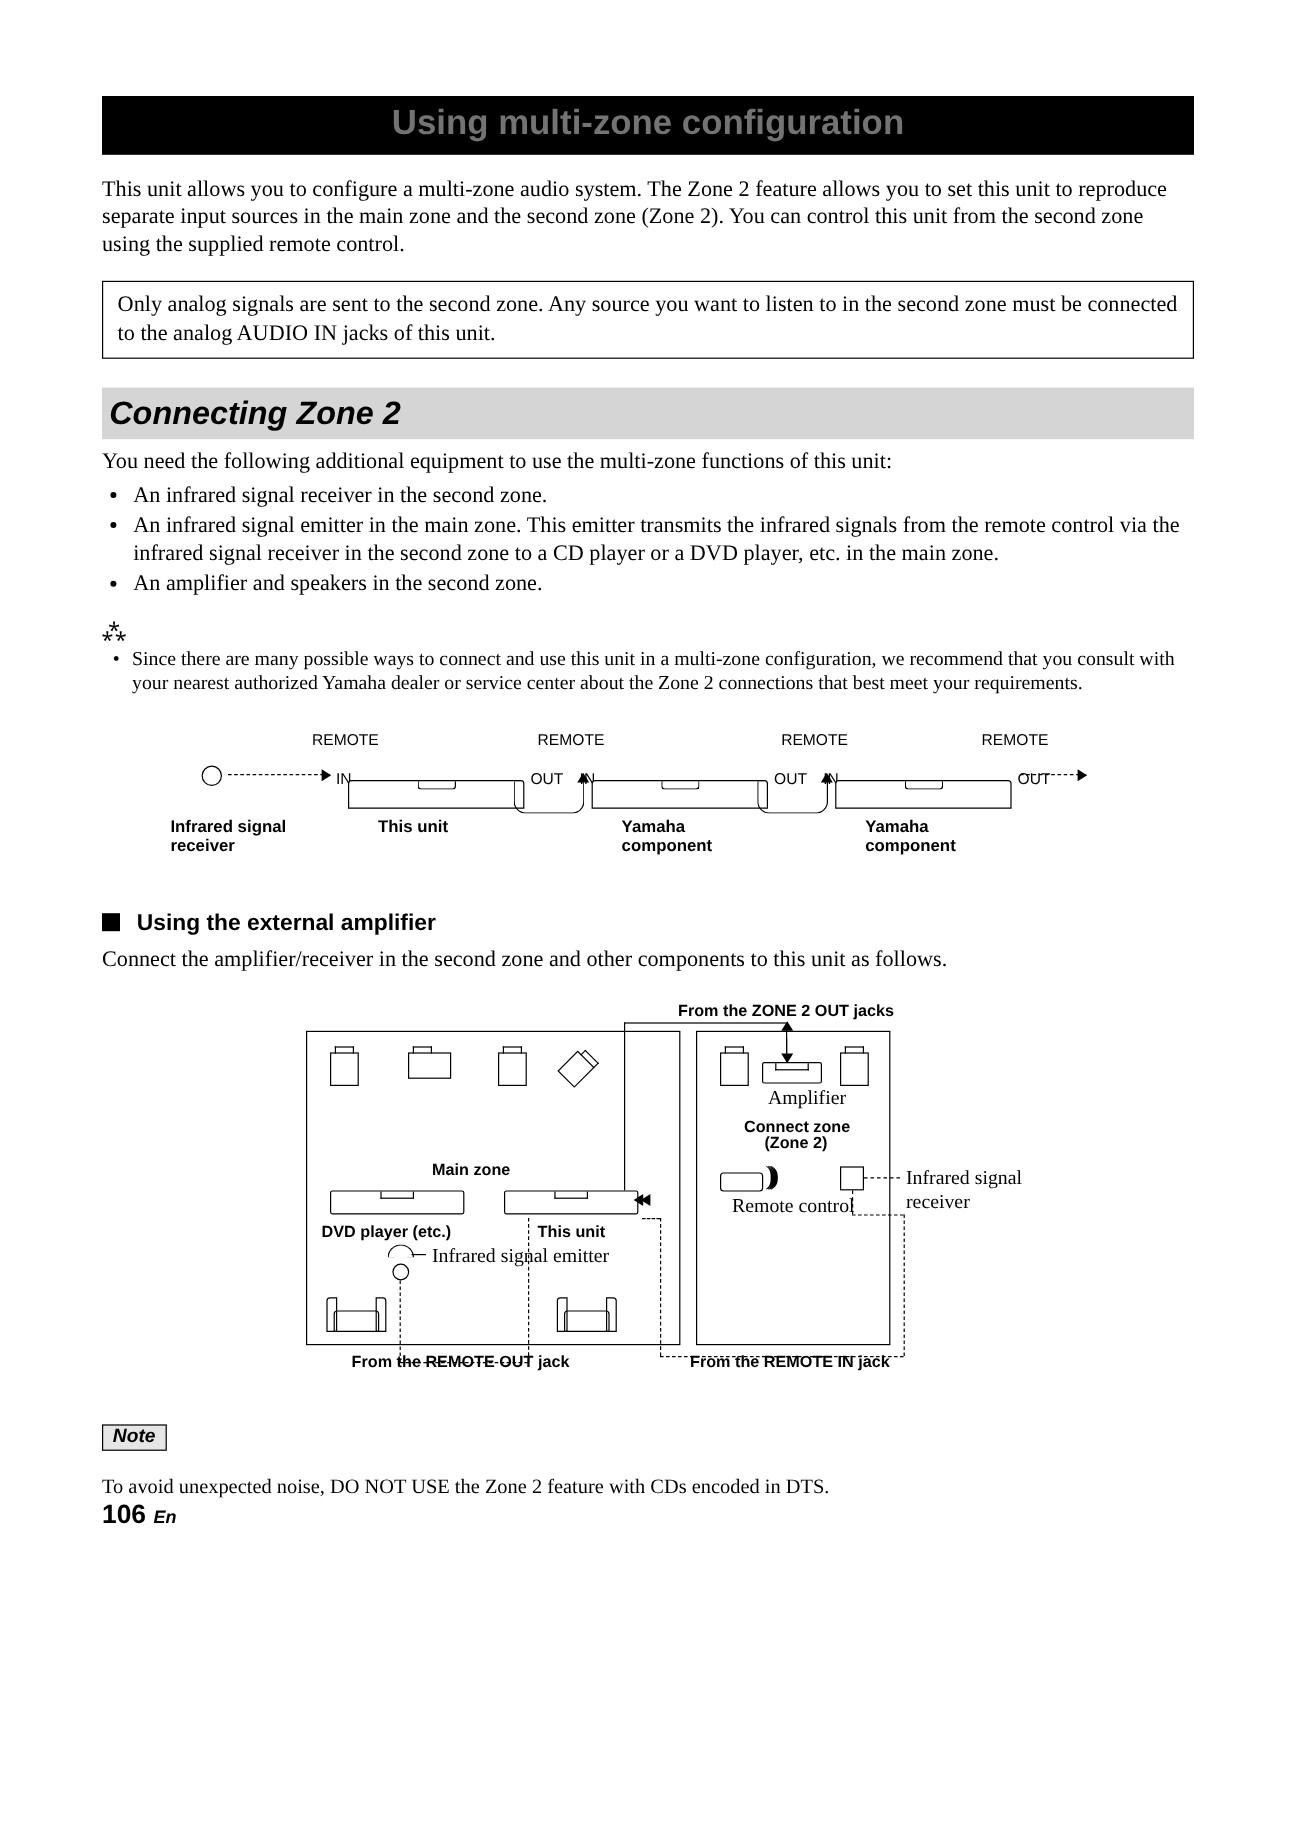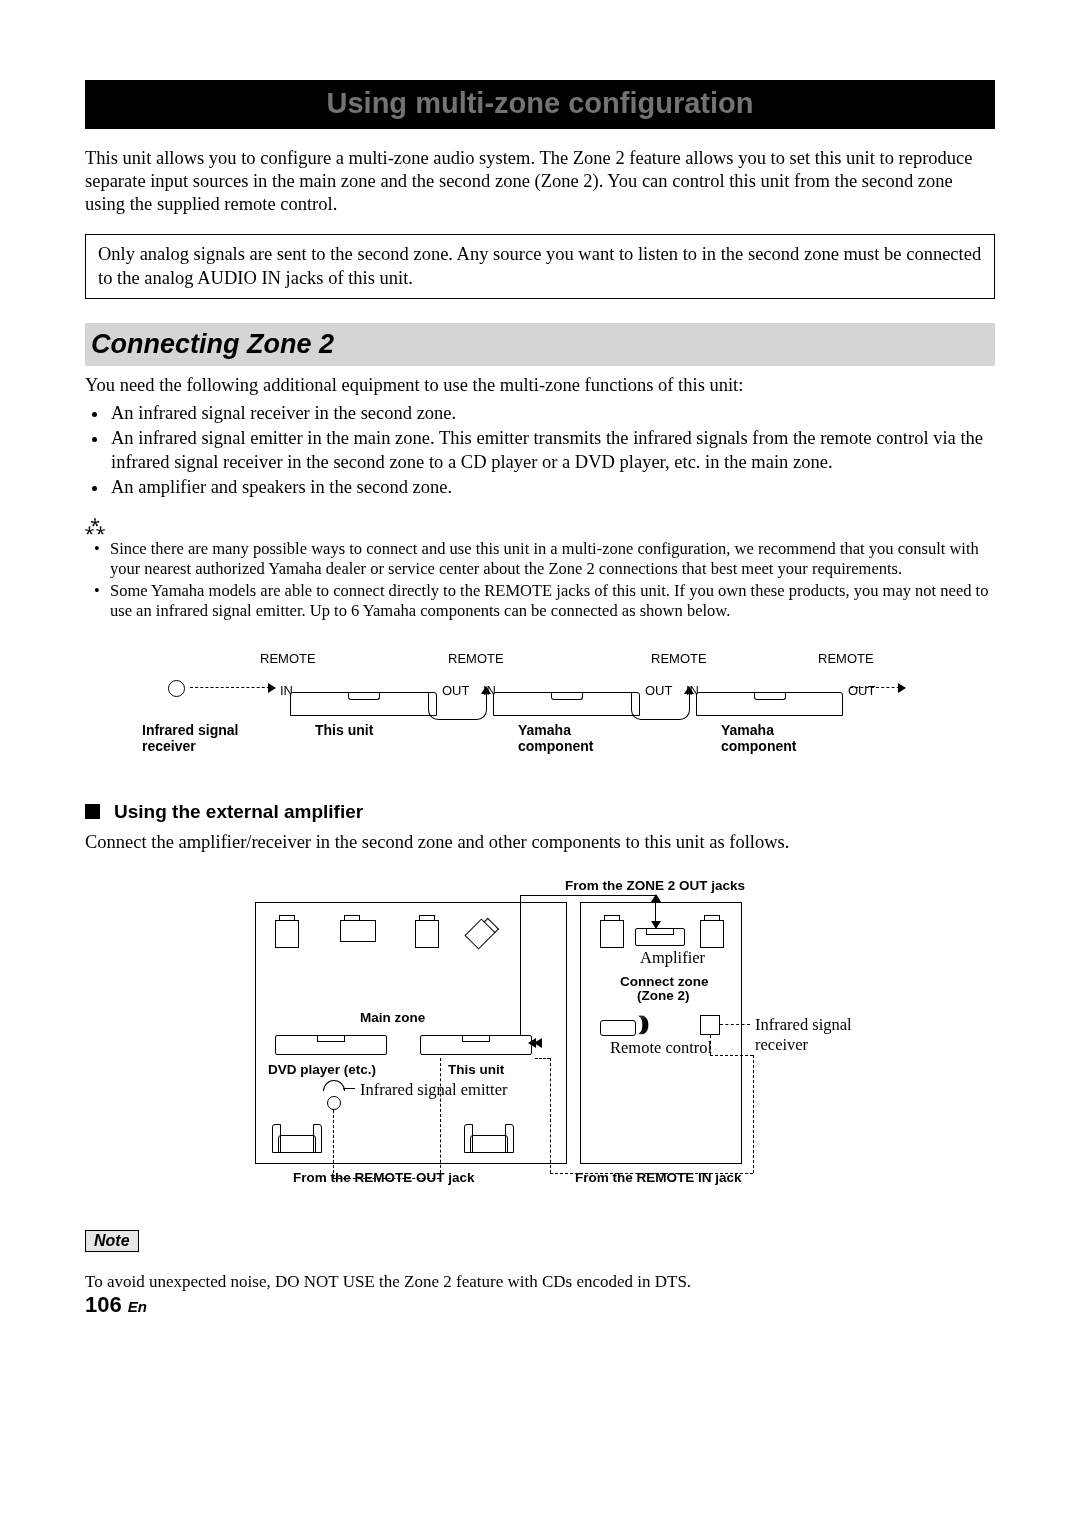--- a/index.html
+++ b/index.html
@@ -305,21 +305,20 @@
 
   <ul class="equip">
     <li>An infrared signal receiver in the second zone.</li>
     <li>An infrared signal emitter in the main zone. This emitter transmits the infrared signals from the remote control via the infrared signal receiver in the second zone to a CD player or a DVD player, etc. in the main zone.</li>
     <li>An amplifier and speakers in the second zone.</li>
   </ul>
 
   <div class="hint-icon">⁂</div>
   <ul class="hints">
     <li>Since there are many possible ways to connect and use this unit in a multi-zone configuration, we recommend that you consult with your nearest authorized Yamaha dealer or service center about the Zone 2 connections that best meet your requirements.</li>
-    <li>Some Yamaha models are able to connect directly to the REMOTE jacks of this unit. If you own these products, you may not need to use an infrared signal emitter. Up to 6 Yamaha components can be connected as shown below.</li>
   </ul>
 
   
   <div class="diagram1">
     <div class="d1-circle" style="left:8px;"></div>
     <div class="d1-arrow-dashed" style="left:30px; width:85px;"></div>
 
     <div class="d1-remote" style="left:100px;">REMOTE</div>
     <div class="d1-inout" style="left:120px;">IN</div>
     <div class="d1-unit" style="left:130px;"></div>

